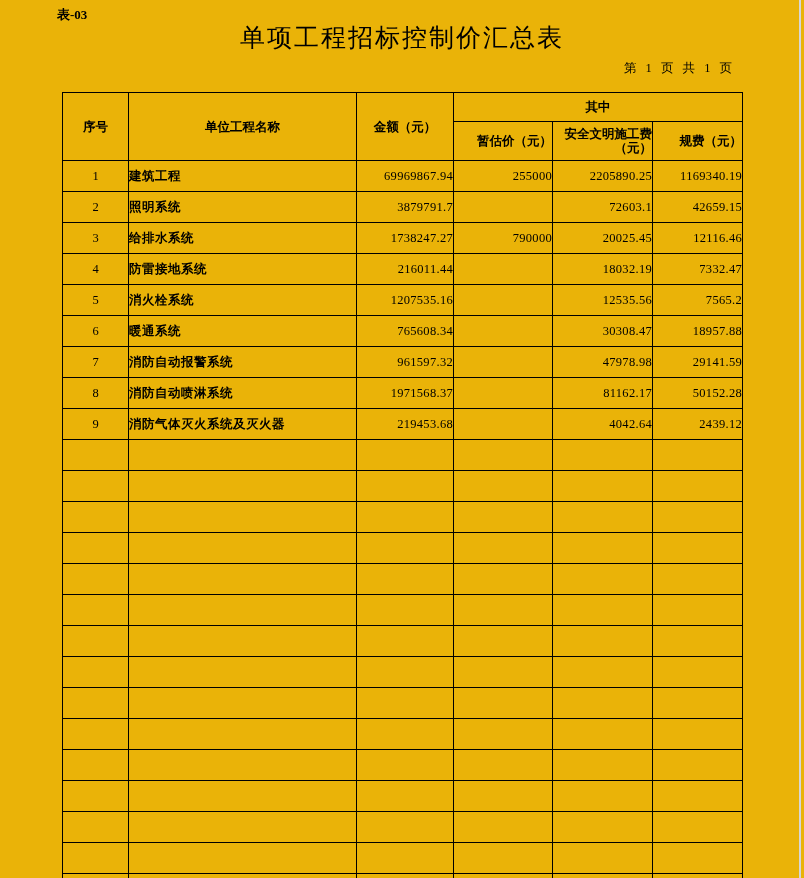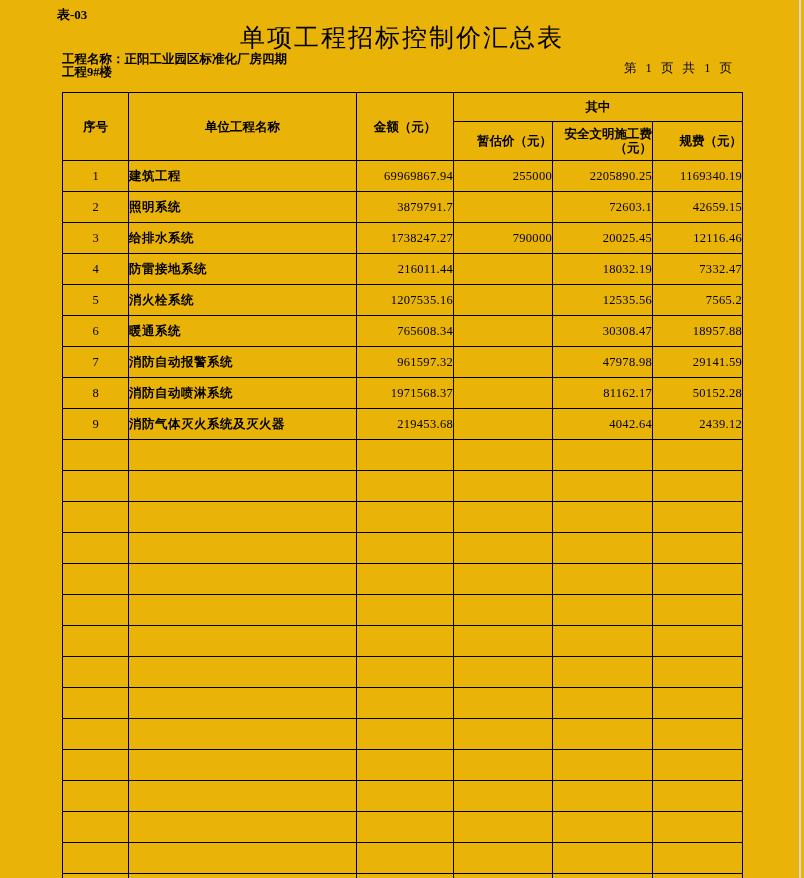--- a/index.html
+++ b/index.html
@@ -96,24 +96,20 @@
 </style>
 </head>
 <body>
 
 <div class="page">
 
   <div class="form-code">表-03</div>
 
   <div class="doc-title">单项工程招标控制价汇总表</div>
 
-  <div class="project-block">
-    <div>工程名称：正阳工业园区标准化厂房四期</div>
-    <div>工程9#楼</div>
-  </div>
 
   <div class="pagination">第 1 页 共 1 页</div>
 
   <table class="summary">
     <colgroup>
       <col class="c-seq">
         <col class="c-name">
         <col class="c-amt">
       <col class="c-prov">
         <col class="c-safe">

